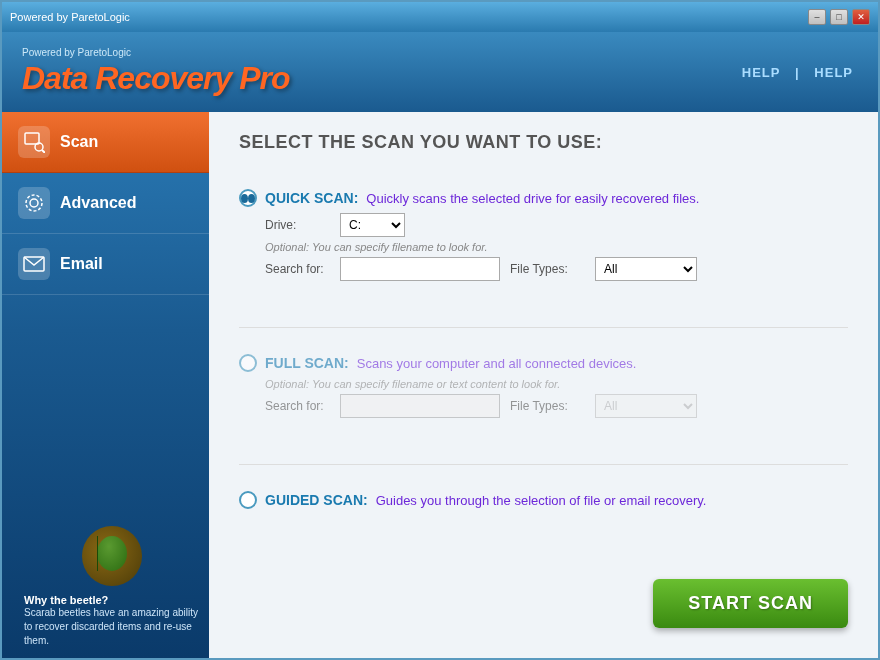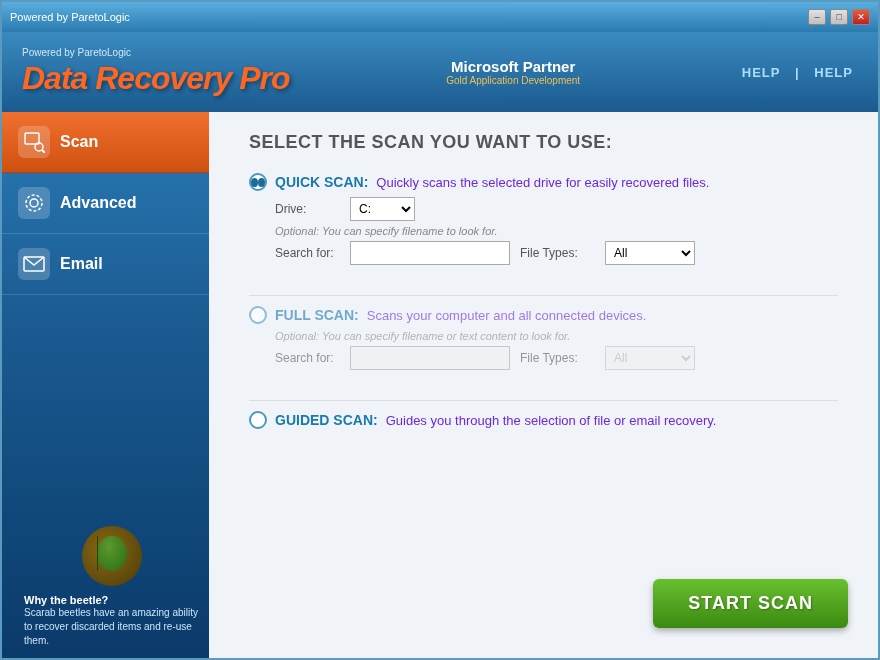--- a/index.html
+++ b/index.html
@@ -224,24 +224,25 @@
       color: #cce4f8;
       font-size: 10px;
       line-height: 1.4;
       text-align: left;
     }
 
     
     .content {
       flex: 1;
       background: #f0f4f8;
-      padding: 20px 40px;
+      padding: 20px 30px;
       display: flex;
       flex-direction: column;
       position: relative;
+      gap: 16px;
     }
 
     .content-title {
       font-size: 18px;
       font-weight: bold;
       color: #555;
       margin-bottom: 20px;
       letter-spacing: 0.5px;
     }
 
@@ -333,21 +334,21 @@
       font-size: 12px;
       padding: 2px 6px;
     }
 
     .search-input.disabled {
       background: #f0f0f0;
       color: #999;
     }
 
     .type-select {
-      width: 90px;
+      width: 102px;
       height: 24px;
       border: 1px solid #aaa;
       background: white;
       font-size: 12px;
       padding: 2px 4px;
     }
 
     .type-select.disabled {
       background: #f0f0f0;
       color: #999;
@@ -392,24 +393,20 @@
       <div class="titlebar-btn">–</div>
       <div class="titlebar-btn">□</div>
       <div class="titlebar-btn close">✕</div>
     </div>
   </div>
 
   <div class="header">
     <div class="logo-area">
       <span class="logo-powered">Powered by ParetoLogic</span>
       <span class="logo-title">Data Recovery Pro</span>
-    </div>
-    <div class="header-center">
-      <div class="ms-partner">Microsoft Partner</div>
-      <div class="ms-partner-sub">Gold  Application Development</div>
     </div>
     <div class="header-nav">
       <span>HELP</span>
       <span>|</span>
       <span>HELP</span>
     </div>
   </div>
 
   <div class="main-layout">
 

